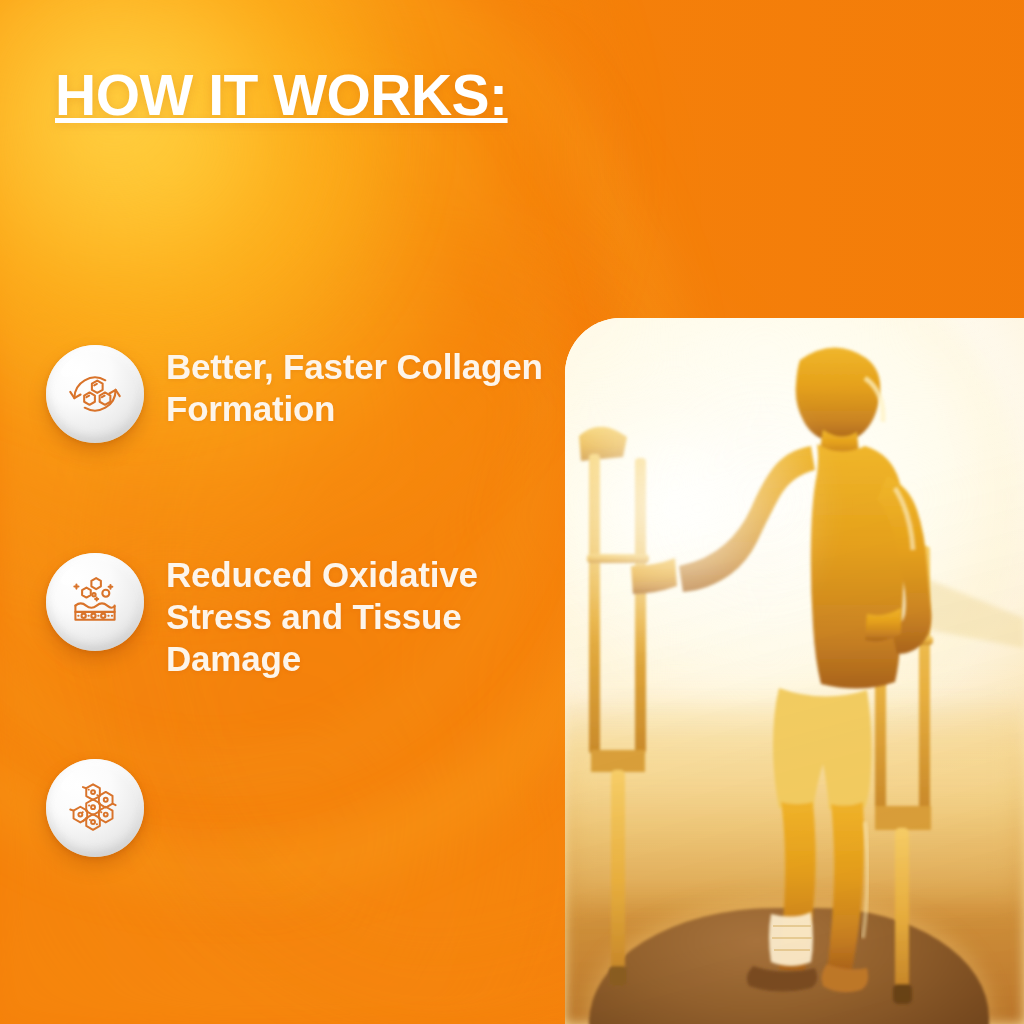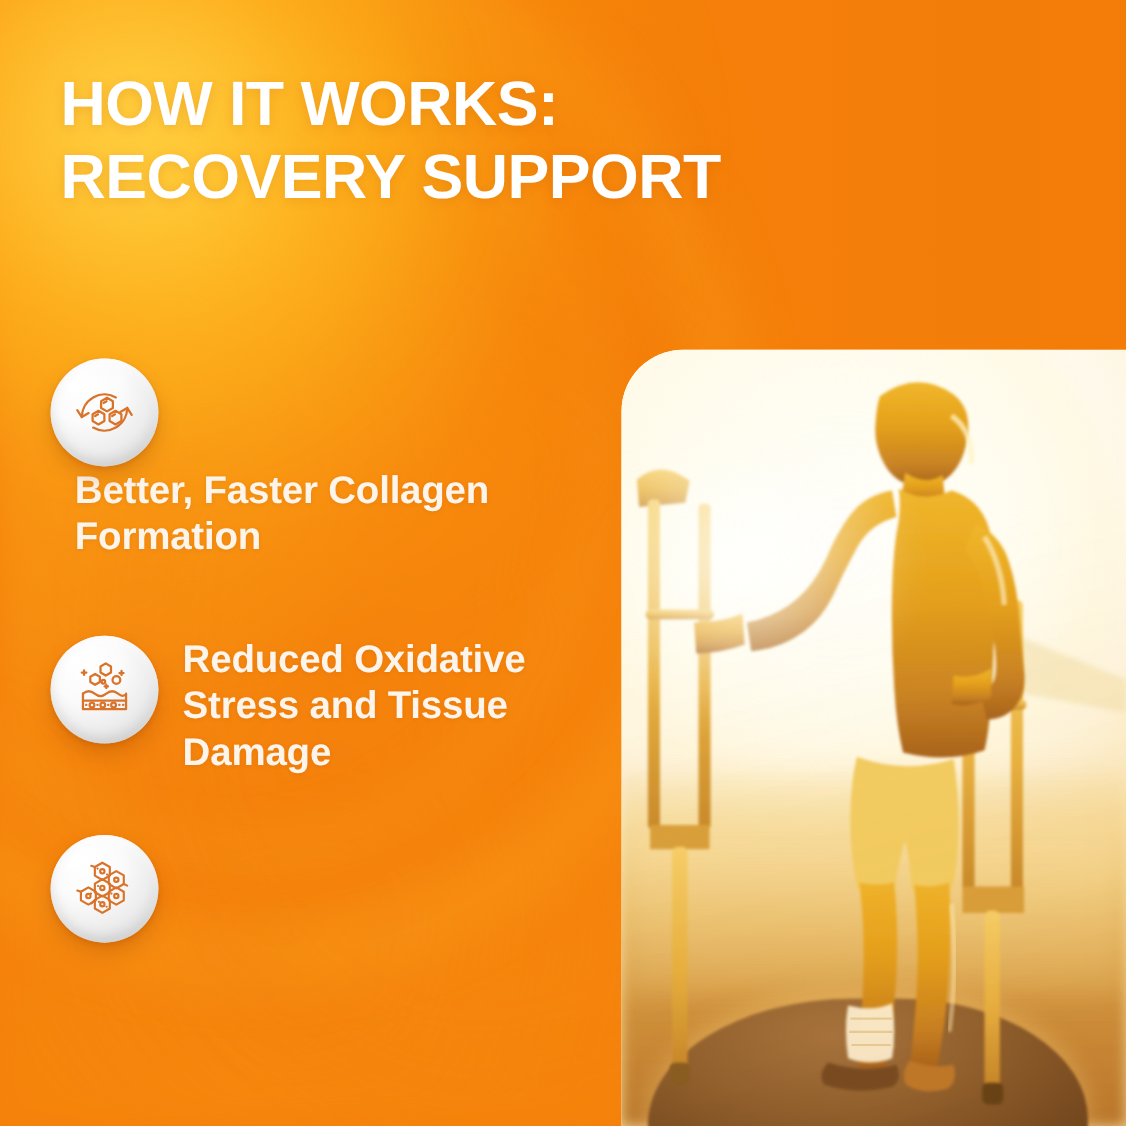--- a/index.html
+++ b/index.html
@@ -59,28 +59,29 @@
     background:linear-gradient(90deg, rgba(245,128,10,0) 0%, rgba(240,118,8,.35) 100%);
   }
 
   
   .headline{
     position:absolute;left:55px;top:62px;width:740px;
     color:#FFFFFF;font-weight:800;
     font-size:57px;line-height:66px;letter-spacing:-0.5px;
     text-transform:uppercase;
     text-shadow:0 2px 10px rgba(180,70,0,.18);
+    text-decoration:underline;
   }
   .headline .hl{display:block;white-space:nowrap;}
 
   
   .benefits{position:absolute;left:0;top:0;width:560px;}
   .brow{position:absolute;display:flex;align-items:flex-start;}
-  .brow.r0{left:46px;top:326px;flex-direction:column;}
-  .brow.r1{left:46px;top:553px;margin-top:25px;}
+  .brow.r0{left:46px;top:345px;}
+  .brow.r1{left:46px;top:553px;}
   .brow.r2{left:46px;top:759px;}
 
   .icon-badge{
     position:relative;flex:0 0 auto;
     width:98px;height:98px;border-radius:50%;
     background:
       radial-gradient(circle at 32% 26%, #FFFFFF 0%, #FBFBFB 34%, #EDEDED 62%, #DCDCDC 84%, #D2D2D2 100%);
     box-shadow:
       0 10px 18px rgba(150,58,0,.26),
       0 2px 5px rgba(150,58,0,.18),
@@ -167,21 +168,20 @@
   <div class="bg-mottle"></div>
   <div class="bg-swirl"></div>
   <div class="bg-swirl2"></div>
   <div class="bg-swirl3"></div>
   <div class="bg-glow-tl"></div>
   <div class="bg-glow-tl2"></div>
   <div class="bg-warm-right"></div>
 
   <div class="headline">
     <span class="hl">HOW IT WORKS:</span>
-    <span class="hl">RECOVERY SUPPORT</span>
   </div>
 
   <div class="benefits">
 
     <div class="brow r0">
       <div class="icon-badge">
         <svg viewBox="0 0 64 64" fill="none" stroke="#D9732A" stroke-width="2" stroke-linecap="round" stroke-linejoin="round">
           <path d="M12 36a20 20 0 0 1 30-17.3"></path>
           <path d="M52 28a20 20 0 0 1-30 17.3"></path>
           <path d="M12 36l-4-6M12 36l6-3.5"></path>

